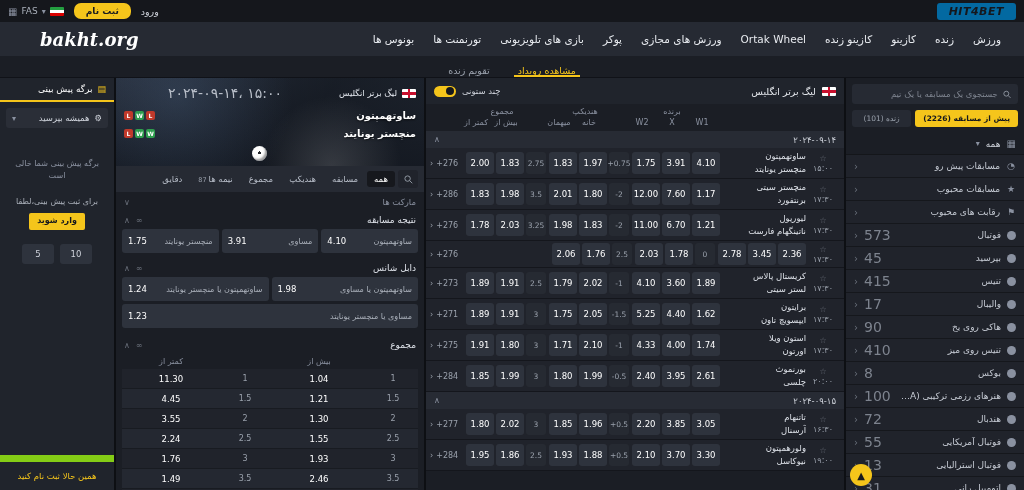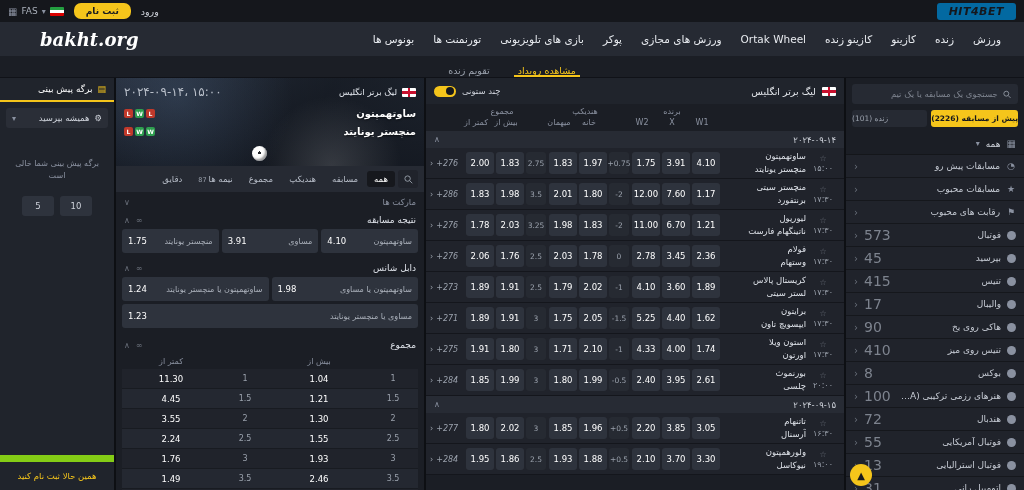--- a/index.html
+++ b/index.html
@@ -24,21 +24,21 @@
   .sub-item{color:#9aa1ac;height:100%;line-height:21px;cursor:pointer;padding:4px 4px;}
   .sub-item.active{color:#f5c51b;box-shadow:inset 0 -2px 0 #f5c51b;}
   
   .main{display:flex;height:412px;gap:2px;background:#0d0f13;}
   
   .sidebar{width:178px;background:#1b1e25;display:flex;flex-direction:column;position:relative;overflow:hidden;flex:none;}
   .search-box{margin:6px;display:flex;align-items:center;gap:5px;background:#262a33;border-radius:3px;padding:5px 7px;}
   .search-box input{background:transparent;border:none;outline:none;color:#cfd3db;font-size:8.5px;width:100%;}
   .search-box input::placeholder{color:#7d838e;}
   .side-tabs{display:flex;gap:4px;margin:0 6px 6px;}
-  .stab{flex:1;text-align:left;font-size:7.5px;padding:4px 0;border-radius:3px;background:#262a33;color:#9aa1ac;cursor:pointer;white-space:nowrap;}
+  .stab{flex:1;text-align:center;font-size:7.5px;padding:4px 8px;border-radius:3px;background:#262a33;color:#9aa1ac;cursor:pointer;white-space:nowrap;}
   .stab.active{background:#f5c51b;color:#16181d;font-weight:bold;}
   .all-filter{display:flex;align-items:center;gap:6px;padding:5px 8px;font-size:9px;color:#cfd3db;border-bottom:1px solid #14161a;cursor:pointer;}
   .sports-list{flex:1;overflow:hidden;}
   .s-row{display:flex;align-items:center;gap:6px;padding:0 8px;height:23px;font-size:9px;color:#c6cbd4;border-bottom:1px solid #15171c;background:#20232b;cursor:pointer;}
   .s-ic{width:9px;height:9px;border-radius:50%;background:#8a91a0;flex:none;}
   .s-gl{width:10px;text-align:center;color:#8a91a0;font-size:9px;flex:none;}
   .s-lb{flex:1;white-space:nowrap;overflow:hidden;text-overflow:ellipsis;}
   .s-ct{color:#7d838e;font-size:14px;}
   .s-ch{color:#6a707b;font-size:10px;}
   .fab{position:absolute;bottom:4px;left:4px;width:22px;height:22px;border-radius:50%;background:#f5c51b;color:#16181d;display:flex;align-items:center;justify-content:center;font-size:10px;cursor:pointer;z-index:5;}
@@ -63,32 +63,32 @@
   .d-ch{color:#8a91a0;font-size:8px;}
   .mrow{display:flex;align-items:center;padding:2px 4px;border-bottom:1px solid #14161c;background:#20232b;}
   .c-time{width:34px;flex:none;display:flex;flex-direction:column;align-items:center;gap:1px;font-size:8px;color:#9aa1ac;}
   .star{color:#6a707b;font-size:8px;cursor:pointer;}
   .c-teams{width:86px;flex:none;font-size:8.5px;color:#dde1e8;overflow:hidden;cursor:pointer;}
   .tm{white-space:nowrap;overflow:hidden;text-overflow:ellipsis;line-height:13px;}
   .ogrp{display:flex;gap:2px;margin-left:3px;flex:none;}
   .obox{width:28px;height:22px;background:#2e333d;border-radius:3px;display:flex;align-items:center;justify-content:center;font-size:8.5px;color:#fff;cursor:pointer;}
   .lbox{width:20px;height:22px;background:#262a32;border-radius:3px;display:flex;align-items:center;justify-content:center;font-size:7.5px;color:#9aa1ac;direction:ltr;}
   .c-more{flex:1;display:flex;align-items:center;justify-content:flex-end;gap:3px;font-size:8px;color:#9aa1ac;cursor:pointer;}
-  .mcount{direction:ltr;font-style:italic;}
+  .mcount{direction:ltr;}
   
   .detail{width:308px;background:#1b1e25;display:flex;flex-direction:column;overflow-y:auto;flex:none;}
   .detail::-webkit-scrollbar{width:4px;}
   .detail::-webkit-scrollbar-thumb{background:#3a404d;border-radius:2px;}
   .hero{height:88px;flex:none;position:relative;padding:7px 8px;display:flex;flex-direction:column;
     background:radial-gradient(circle at 70% 100%,rgba(255,255,255,.14),transparent 30%),
                radial-gradient(circle at 20% 20%,rgba(120,160,210,.18),transparent 45%),
                linear-gradient(rgba(18,22,30,.55),rgba(18,22,30,.88)),
                linear-gradient(125deg,#3a4456,#1f2630 60%,#2c3542);}
   .hero-top{display:flex;align-items:center;gap:5px;font-size:8.5px;color:#e3e7ee;}
-  .hero-dt{font-size:12px;color:#b9bfc9;}
+  .hero-dt{font-size:14px;color:#b9bfc9;margin-left:44px;}
   .hero-teams{margin-top:9px;display:flex;flex-direction:column;gap:7px;}
   .team-line{display:flex;align-items:center;gap:6px;}
   .team-name{font-size:10px;font-weight:bold;color:#fff;flex:1;text-shadow:0 1px 2px rgba(0,0,0,.6);}
   .form{display:flex;gap:2px;}
   .fsq{width:9px;height:9px;border-radius:2px;font-size:6px;display:flex;align-items:center;justify-content:center;color:#fff;font-weight:bold;}
   .fsq.W{background:#2e9e4f;}
   .fsq.L{background:#c0392b;}
   .ball{position:absolute;left:44%;bottom:5px;width:15px;height:15px;border-radius:50%;
     background:radial-gradient(circle at 50% 45%,#23262b 13%,transparent 14%),radial-gradient(circle at 35% 35%,#fff 55%,#c8ccd4);
     box-shadow:inset -2px -2px 2px rgba(0,0,0,.35);}
@@ -403,24 +403,20 @@
           <div class="c-more">
             <span class="mcount">+276</span>
             <span>‹</span>
           </div>
         </div>
         <div class="mrow">
           <div class="c-time">
             <span class="star">☆</span>
             <span>۱۷:۳۰</span>
           </div>
-          <div class="c-teams">
-            <div class="tm">فولام</div>
-            <div class="tm">وستهام</div>
-          </div>
           <div class="ogrp">
             <span class="obox">2.36</span>
             <span class="obox">3.45</span>
             <span class="obox">2.78</span>
           </div>
           <div class="ogrp">
             <span class="lbox">0</span>
             <span class="obox">1.78</span>
             <span class="obox">2.03</span>
           </div>
@@ -771,20 +767,24 @@
       <span class="bs-ic">▤</span>
       <span>برگه پیش بینی</span>
     </div>
     <div class="bs-mode">
       <span>⚙</span>
       <span>همیشه بپرسید</span>
       <div class="spacer"></div>
       <span class="caret">▾</span>
     </div>
     <div class="bs-empty">برگه پیش بینی شما خالی است</div>
+    <div class="bs-login">
+      <span>برای ثبت پیش بینی،لطفا</span><br>
+      <span class="bs-login-link">وارد شوید</span>
+    </div>
     <div class="bs-quick">
         <div class="bs-qbtn">10</div>
         <div class="bs-qbtn">5</div>
       </div>
     <div class="bs-reg">همین حالا ثبت نام کنید</div>
   </aside>
 
 </div>
 
 </body></html>

